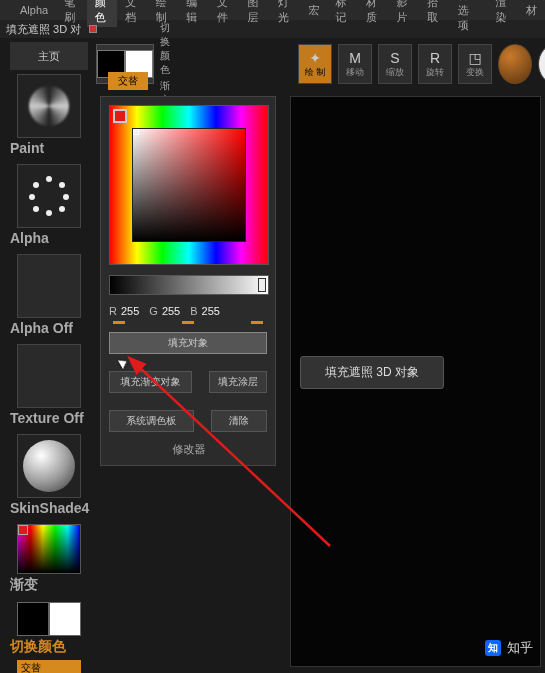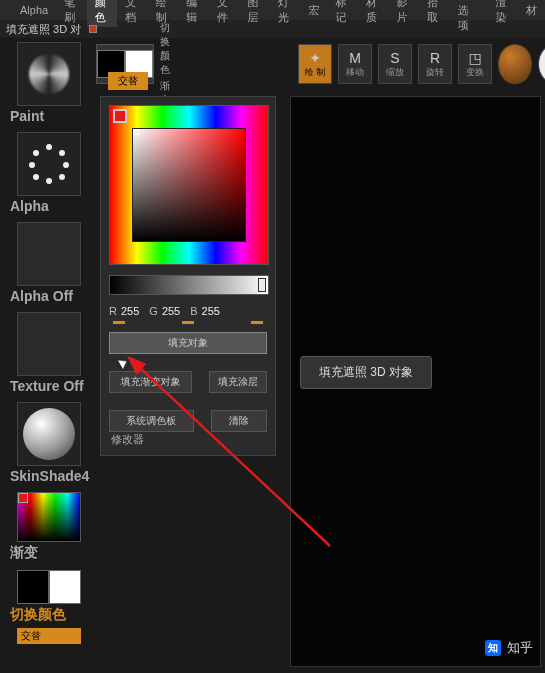--- a/index.html
+++ b/index.html
@@ -64,26 +64,26 @@
   .rgb-row { display:flex; gap:10px; margin-bottom:4px; }
   .rgb-field { display:flex; align-items:center; gap:4px; color:#bbb; font-size:11px; }
   .rgb-field .val { color:#eee; }
   .under-marks { display:flex; justify-content:space-between; padding:0 4px 8px 4px; }
   .under-marks i { width:12px; height:3px; background:#d68a1e; display:block; }
 
   .action-grid { display:flex; flex-wrap:wrap; gap:17px; }
   .action-btn { padding:3px 6px; background:#3a3a3a; color:#ccc; font-size:10px; border:1px solid #555; flex:1 0 auto; text-align:center; }
   .action-btn.highlight { background:#555; border-color:#888; }
 
-  .modifier-label { color:#aaa; font-size:11px; padding-left:2px; }
+  .modifier-label { margin-top:10px; color:#aaa; font-size:11px; padding-left:2px;text-align:center; }
 
   
   .viewport { position:absolute; left:290px; top:96px; right:4px; bottom:6px; background:#050505; border:1px solid #333; }
 
-  .tooltip { position:absolute; left:300px; top:356px; background:#333; color:#ddd; padding:7px 18px; font-size:12px; border:1px solid #555; border-radius:3px; }
+  .tooltip { position:absolute; left:300px; top:356px; background:#333; color:#ddd; padding:7px 24px; font-size:12px; border:1px solid #555; border-radius:3px; }
 
   .arrow { position:absolute; left:120px; top:356px; width:230px; height:200px; pointer-events:none; }
 
   .watermark { position:absolute; right:12px; bottom:16px; color:#ddd; font-size:13px; display:flex; align-items:center; gap:6px; }
   .zh-logo { width:16px;height:16px;border-radius:3px;background:#0a66ff;color:#fff;font-size:10px;display:flex;align-items:center;justify-content:center;font-weight:bold; }
 
   
   .spiral { width:40px;height:40px;border-radius:50%; background: conic-gradient(#222,#ccc,#222,#ccc,#222); filter: blur(1px);}
   .dots-ring { width:40px;height:40px;position:relative; }
   .dots-ring i { position:absolute; width:6px;height:6px;background:#eee;border-radius:50%; }
@@ -154,20 +154,21 @@
     <div class="tool-btn round" style="background:radial-gradient(circle at 35% 30%, #c97a2c, #5a330e);border-color:#6a4a20;"></div>
     <div class="tool-btn round" style="background:conic-gradient(#222 0 50%, #eee 50% 100%);"></div>
 
   </div>
 </div>
 <div class="tab-strip">
   <div class="tab active">交替</div>
 </div>
 
 <div class="left-tray">
+  <div class="home-btn">主页</div>
 
   <div class="thumb-block">
     <div class="thumb">
         <div class="spiral"></div>
       </div>
     <div class="thumb-label">Paint</div>
   </div>
 
   <div class="thumb-block">
     <div class="thumb">

